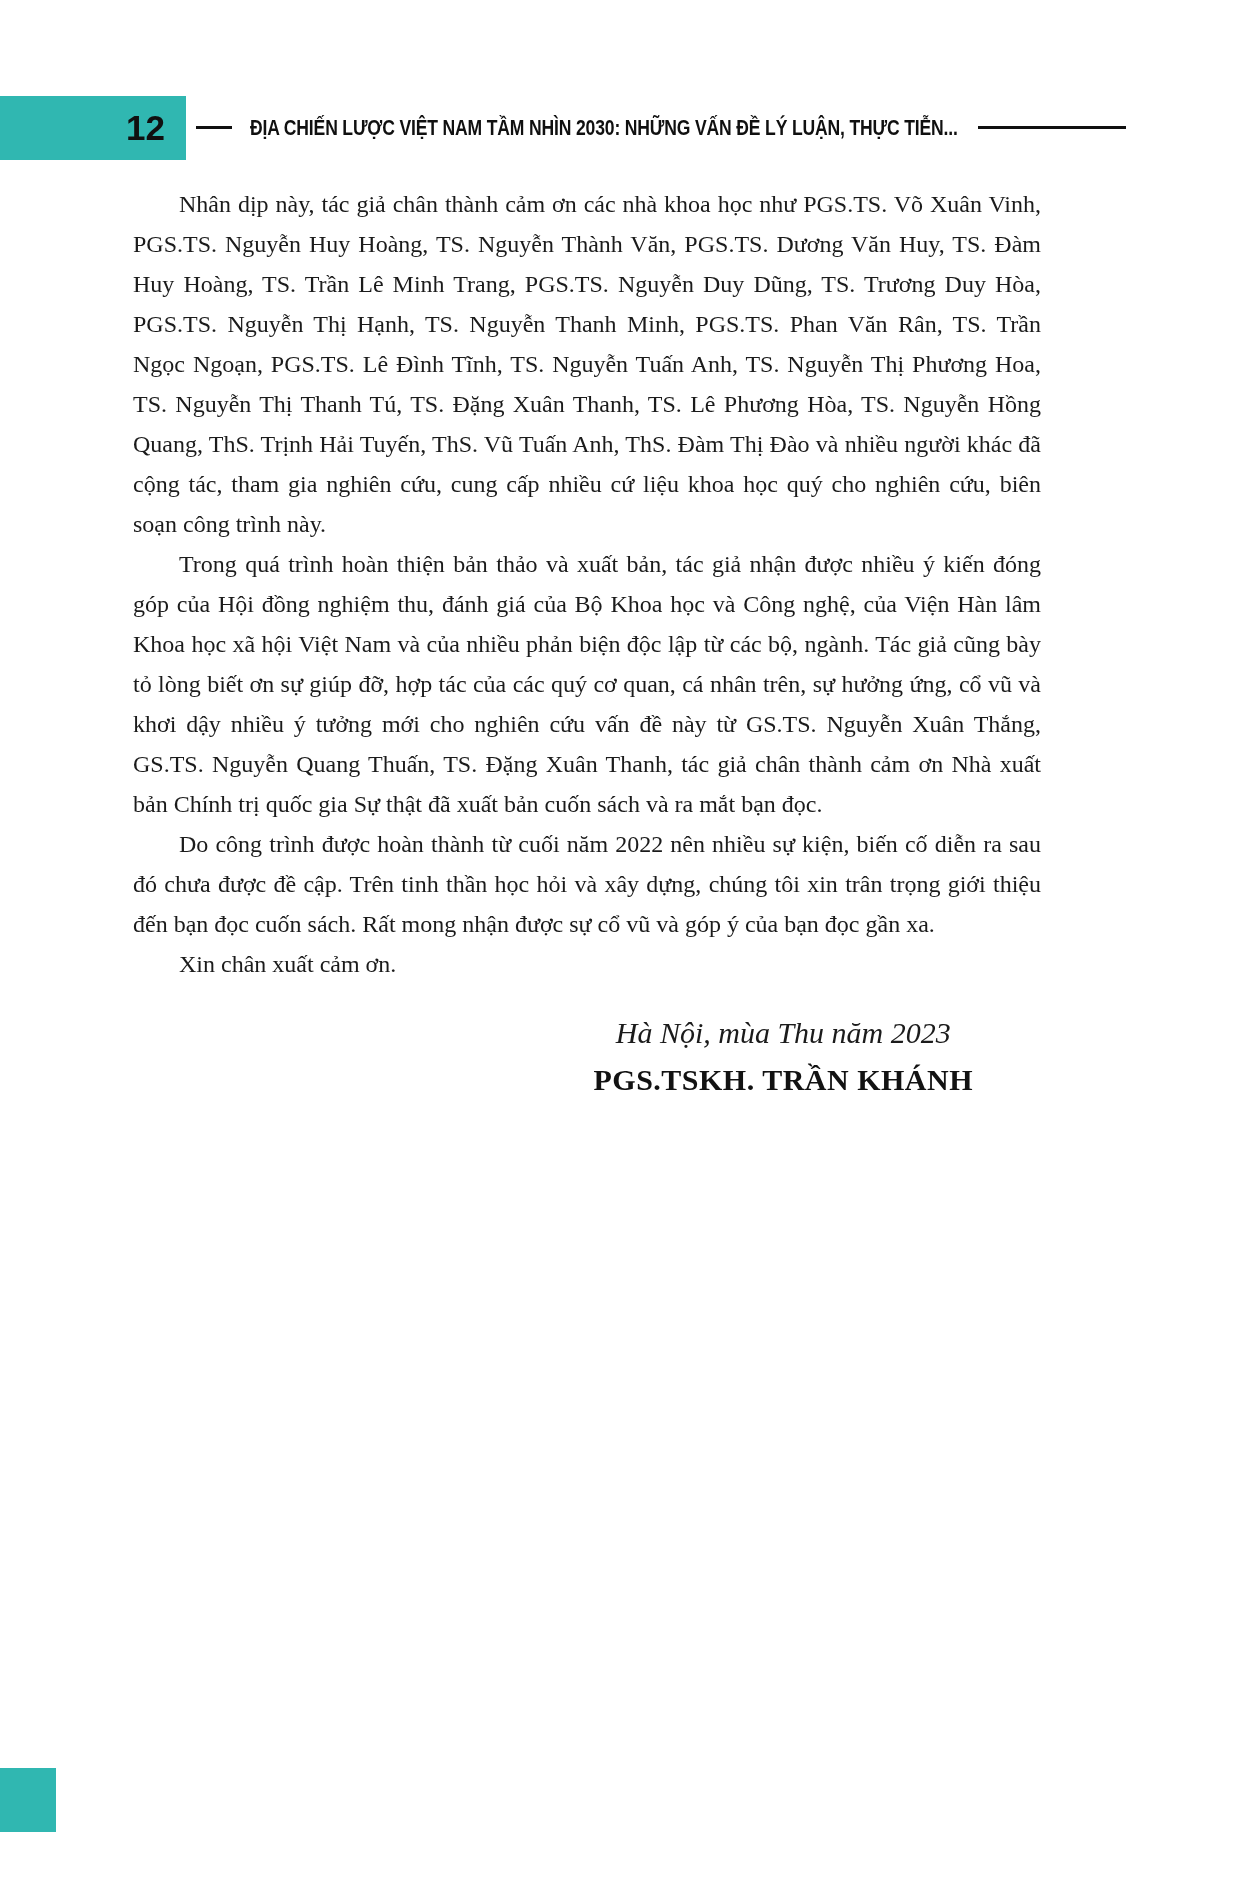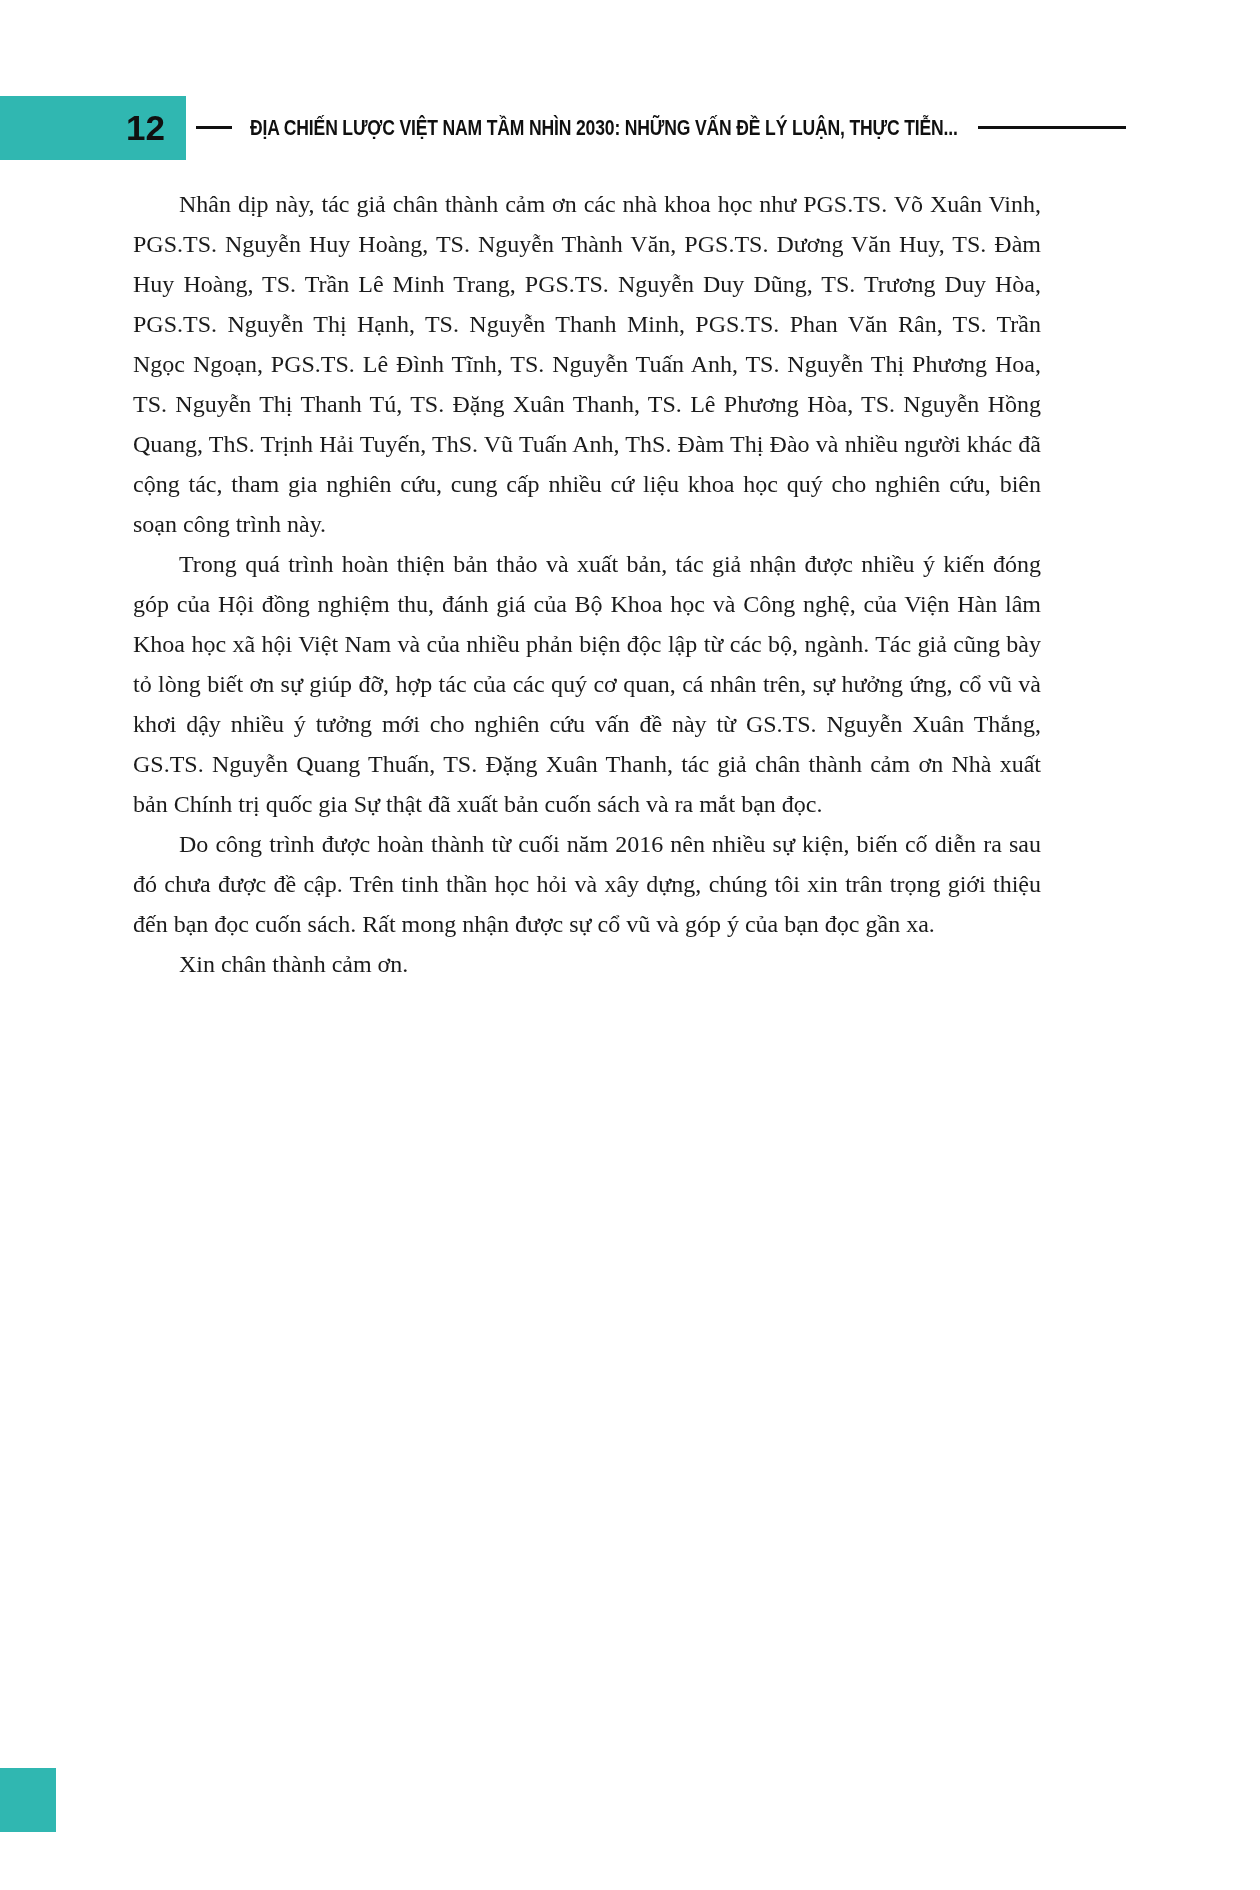--- a/index.html
+++ b/index.html
@@ -109,18 +109,22 @@
 
   <div class="header-dash"></div>
 
   <div class="running-title">ĐỊA CHIẾN LƯỢC VIỆT NAM TẦM NHÌN 2030: NHỮNG VẤN ĐỀ LÝ LUẬN, THỰC TIỄN...</div>
 
   <div class="header-rule"></div>
 
   <div class="body-text">
     <p>Nhân dịp này, tác giả chân thành cảm ơn các nhà khoa học như PGS.TS. Võ Xuân Vinh, PGS.TS. Nguyễn Huy Hoàng, TS. Nguyễn Thành Văn, PGS.TS. Dương Văn Huy, TS. Đàm Huy Hoàng, TS. Trần Lê Minh Trang, PGS.TS. Nguyễn Duy Dũng, TS. Trương Duy Hòa, PGS.TS. Nguyễn Thị Hạnh, TS. Nguyễn Thanh Minh, PGS.TS. Phan Văn Rân, TS. Trần Ngọc Ngoạn, PGS.TS. Lê Đình Tĩnh, TS. Nguyễn Tuấn Anh, TS. Nguyễn Thị Phương Hoa, TS. Nguyễn Thị Thanh Tú, TS. Đặng Xuân Thanh, TS. Lê Phương Hòa, TS. Nguyễn Hồng Quang, ThS. Trịnh Hải Tuyến, ThS. Vũ Tuấn Anh, ThS. Đàm Thị Đào và nhiều người khác đã cộng tác, tham gia nghiên cứu, cung cấp nhiều cứ liệu khoa học quý cho nghiên cứu, biên soạn công trình này.</p>
     <p>Trong quá trình hoàn thiện bản thảo và xuất bản, tác giả nhận được nhiều ý kiến đóng góp của Hội đồng nghiệm thu, đánh giá của Bộ Khoa học và Công nghệ, của Viện Hàn lâm Khoa học xã hội Việt Nam và của nhiều phản biện độc lập từ các bộ, ngành. Tác giả cũng bày tỏ lòng biết ơn sự giúp đỡ, hợp tác của các quý cơ quan, cá nhân trên, sự hưởng ứng, cổ vũ và khơi dậy nhiều ý tưởng mới cho nghiên cứu vấn đề này từ GS.TS. Nguyễn Xuân Thắng, GS.TS. Nguyễn Quang Thuấn, TS. Đặng Xuân Thanh, tác giả chân thành cảm ơn Nhà xuất bản Chính trị quốc gia Sự thật đã xuất bản cuốn sách và ra mắt bạn đọc.</p>
-    <p>Do công trình được hoàn thành từ cuối năm 2016 nên nhiều sự kiện, biến cố diễn ra sau đó chưa được đề cập. Trên tinh thần học hỏi và xây dựng, chúng tôi xin trân trọng giới thiệu đến bạn đọc cuốn sách. Rất mong nhận được sự cổ vũ và góp ý của bạn đọc gần xa.</p>
-    <p>Xin chân thành cảm ơn.</p>
+    <p>Do công trình được hoàn thành từ cuối năm 2022 nên nhiều sự kiện, biến cố diễn ra sau đó chưa được đề cập. Trên tinh thần học hỏi và xây dựng, chúng tôi xin trân trọng giới thiệu đến bạn đọc cuốn sách. Rất mong nhận được sự cổ vũ và góp ý của bạn đọc gần xa.</p>
+    <p>Xin chân xuất cảm ơn.</p>
 
+    <div class="signature">
+      <div class="place-date">Hà Nội, mùa Thu năm 2023</div>
+      <div class="author">PGS.TSKH. TRẦN KHÁNH</div>
+    </div>
   </div>
 
 </div>
 
 </body></html>

